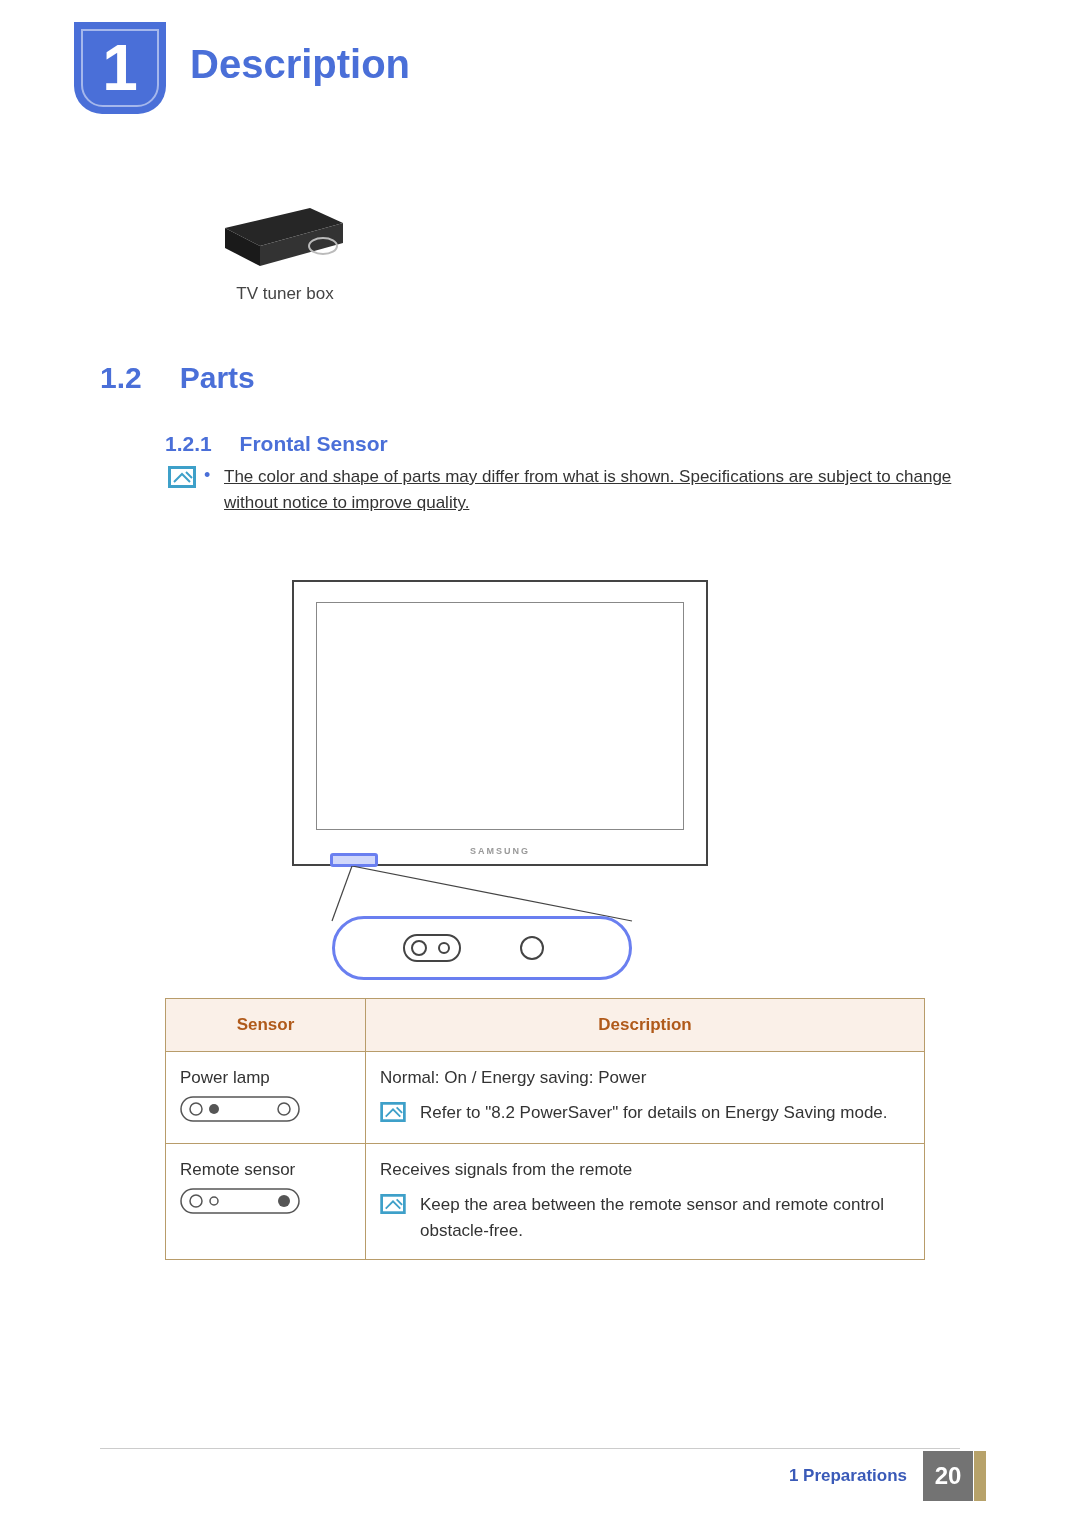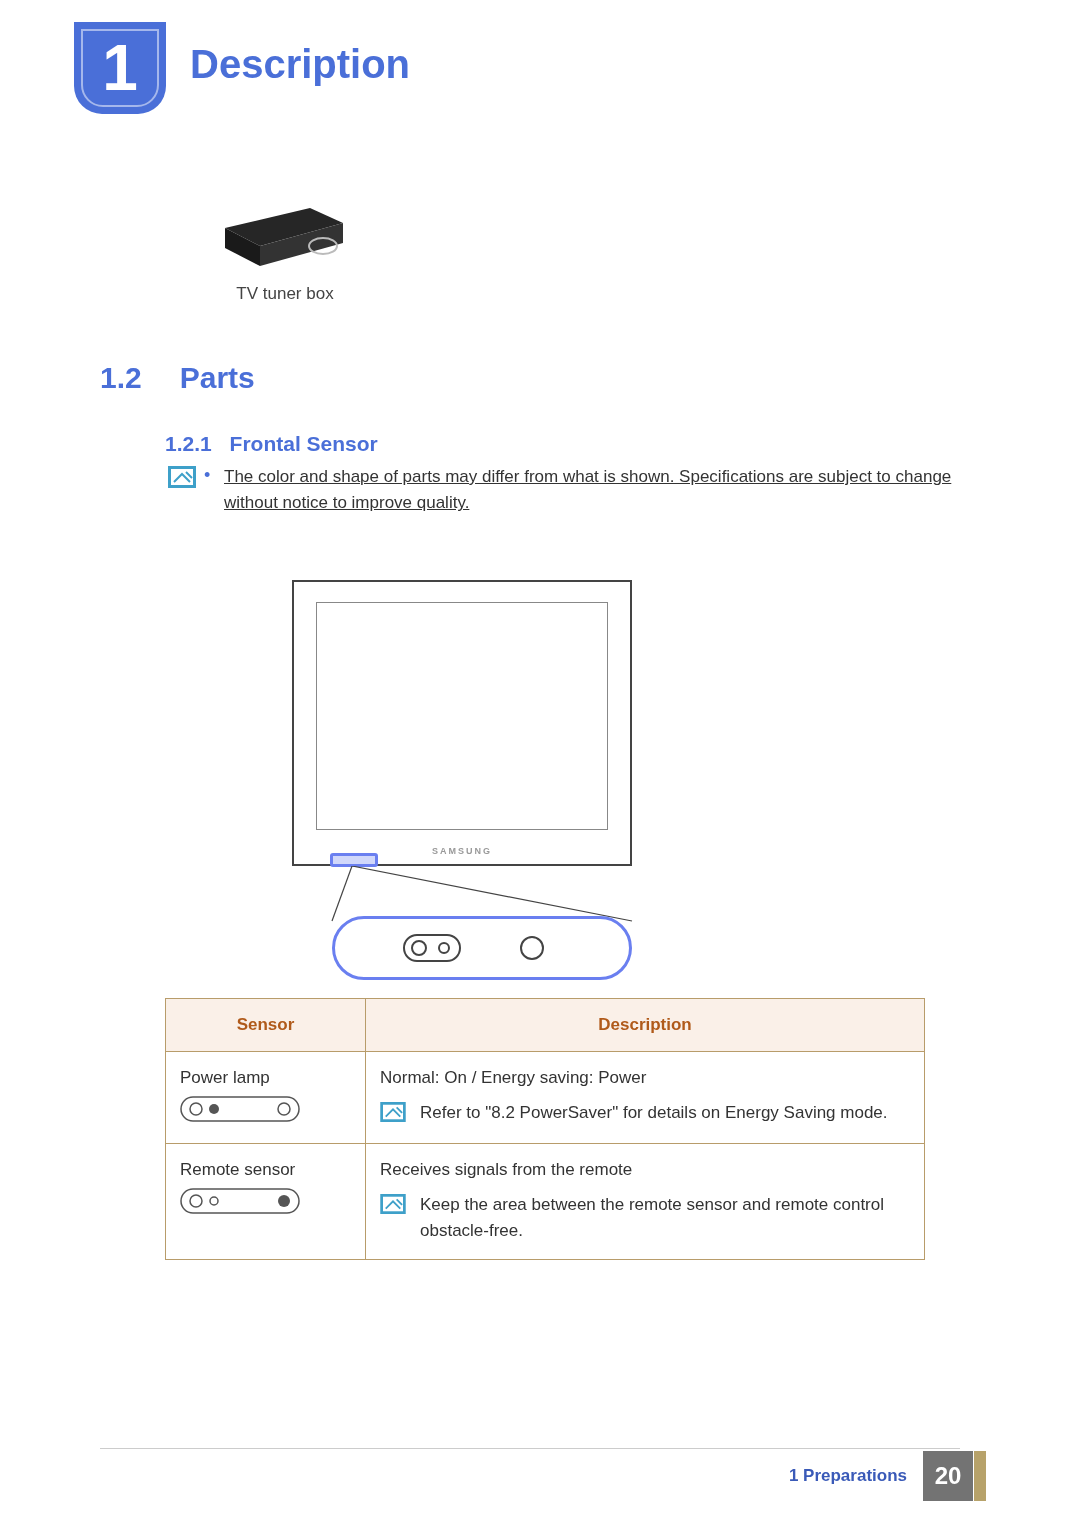--- a/index.html
+++ b/index.html
@@ -87,21 +87,21 @@
   }
   
   .subsection-hdr {
     position: absolute;
     left: 165px;
     top: 432px;
     font-size: 21px;
     font-weight: bold;
     color: #4a6fd8;
   }
-  .subsection-hdr .sn { margin-right: 12px; }
+  .subsection-hdr .sn { margin-right: 22px; }
   
   .note-block {
     position: absolute;
     left: 168px;
     top: 464px;
     right: 110px;
     display: flex;
     gap: 8px;
     text-decoration: underline;
   }
@@ -134,21 +134,21 @@
     line-height: 1.3;
   }
   
   .monitor-fig {
     position: absolute;
     left: 292px;
     top: 580px;
     width: 430px;
   }
   .monitor-outer {
-    width: 340px;
+    width: 416px;
     height: 286px;
     border: 2px solid #444;
     background: #fff;
     position: relative;
   }
   .monitor-inner {
     position: absolute;
     left: 22px; right: 22px; top: 20px; bottom: 34px;
     border: 1px solid #888;
   }

